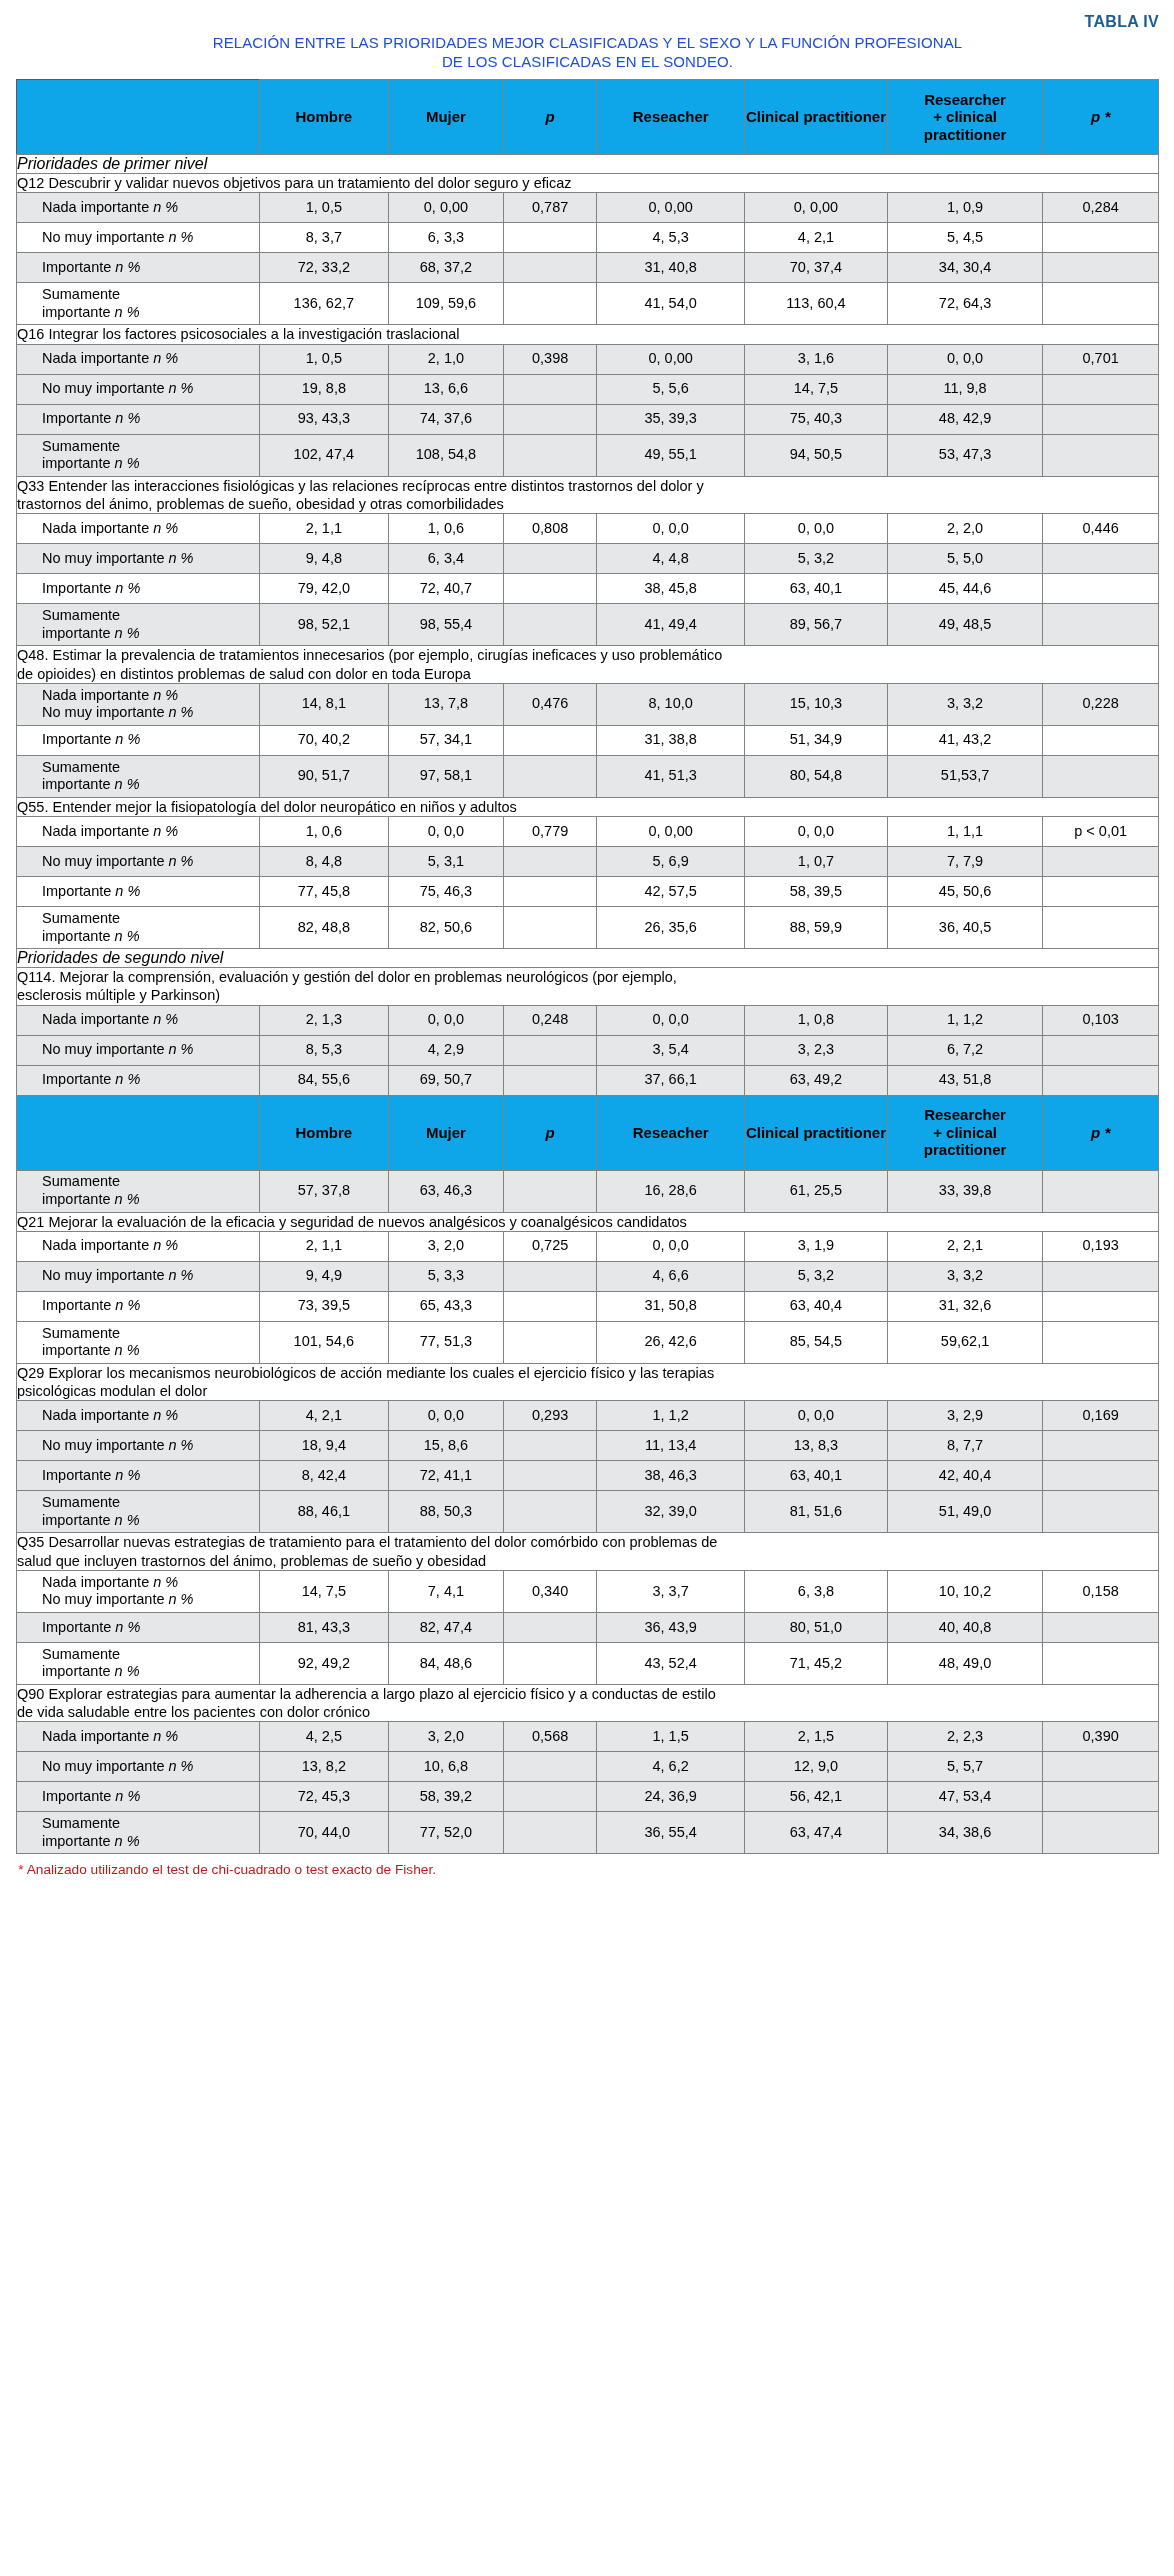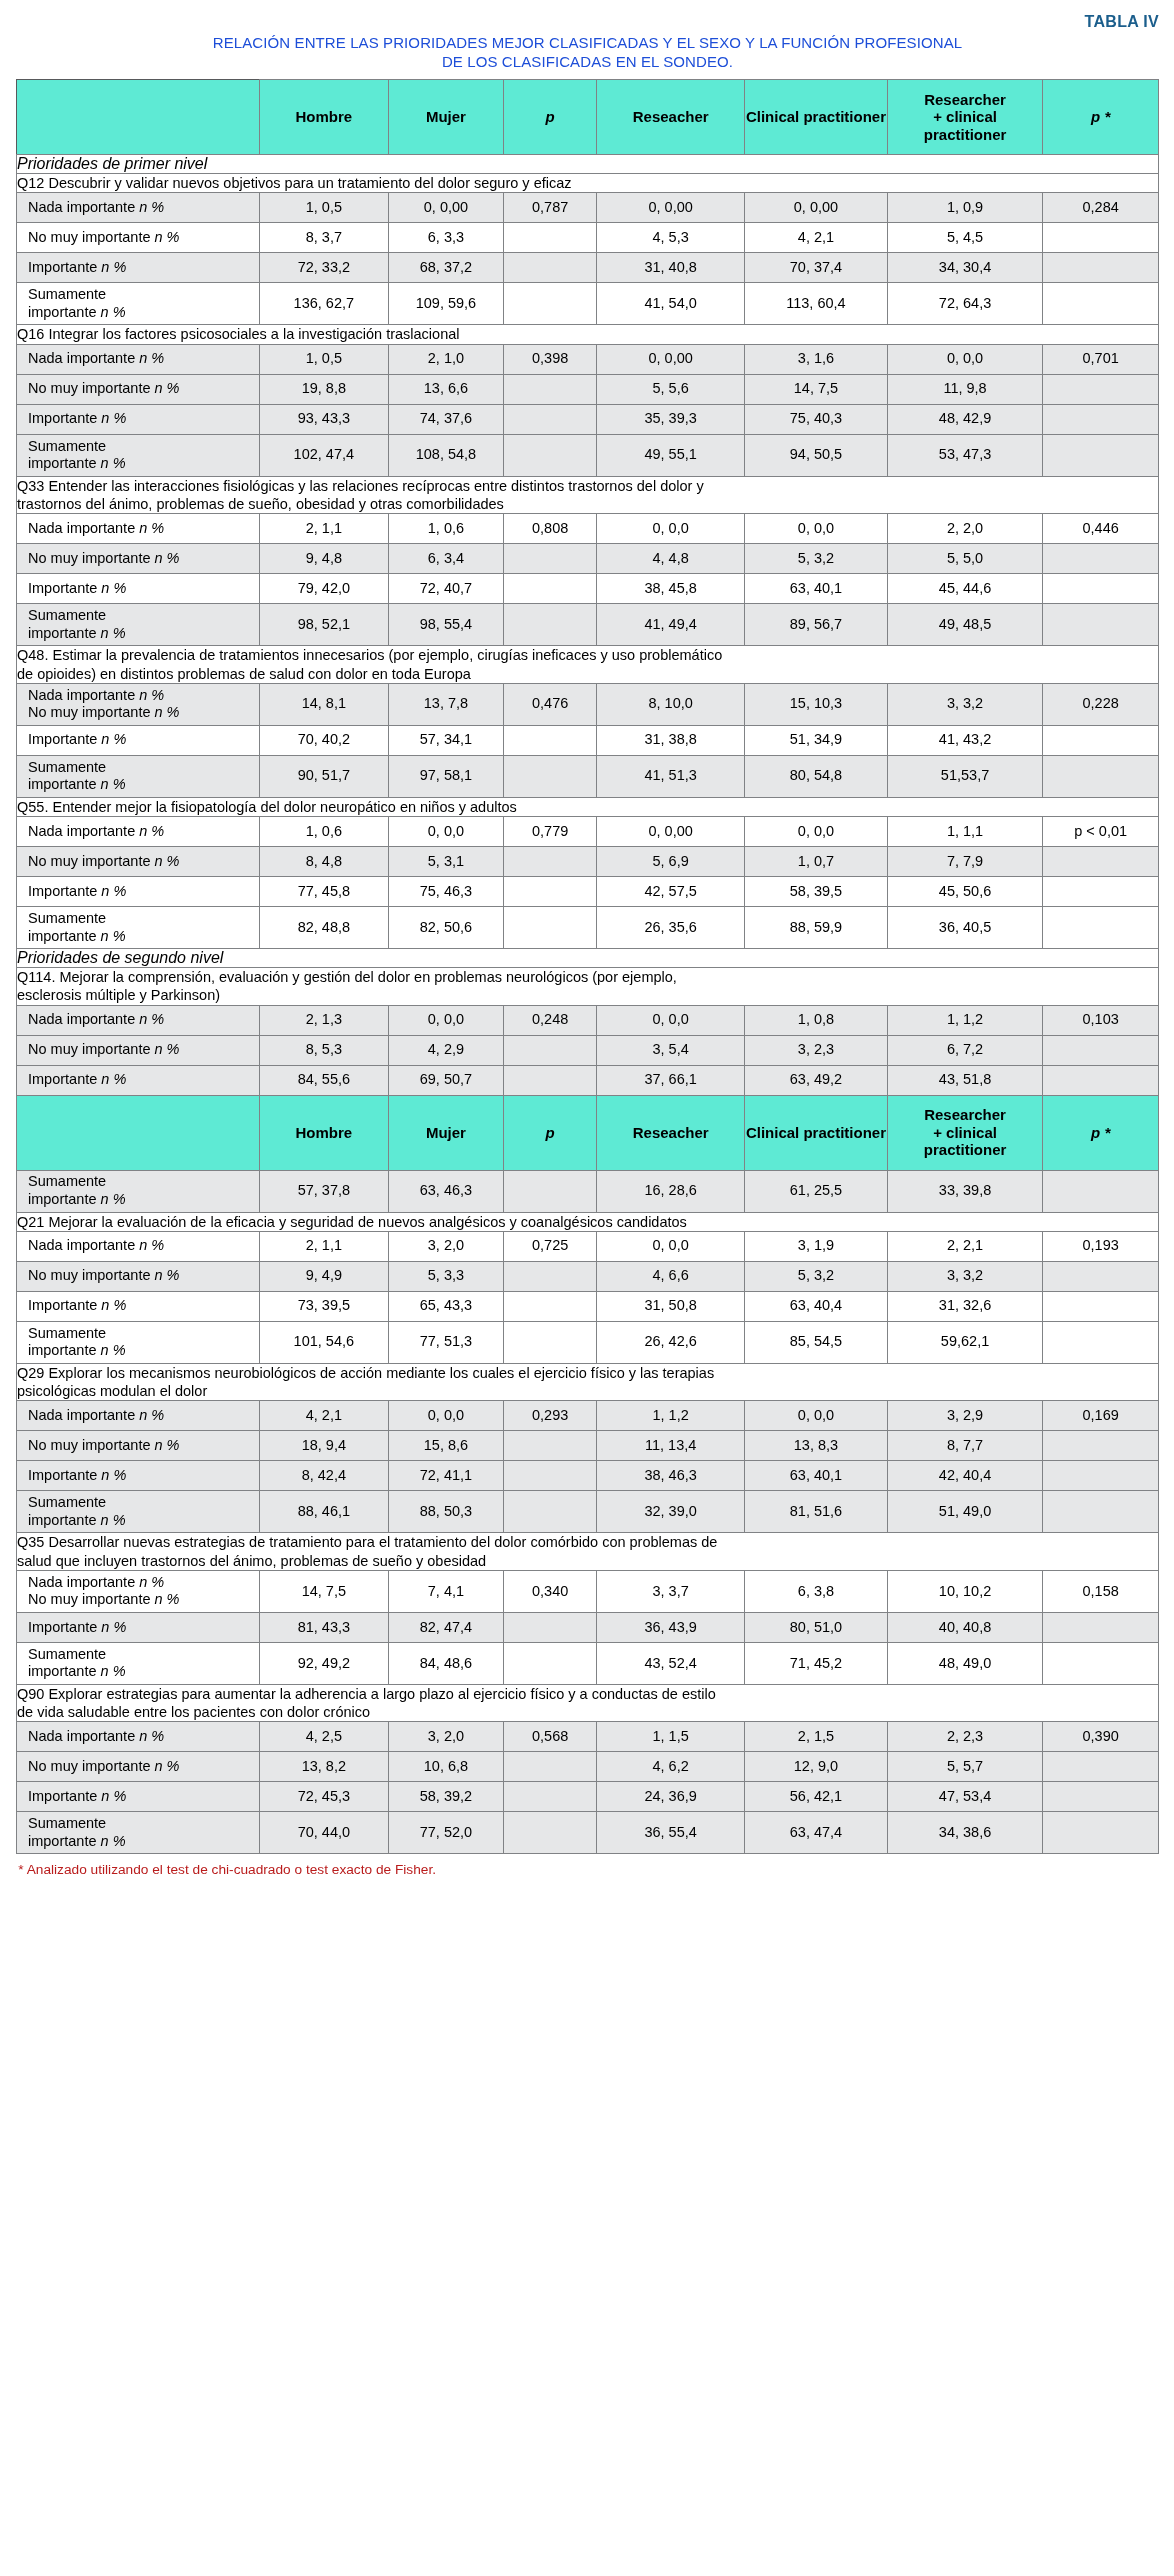--- a/index.html
+++ b/index.html
@@ -50,21 +50,21 @@
   table.main col.c6 { width: 144px; }
   table.main col.c7 { width: 107px; }
 
   table.main td, table.main th {
     border: 0.6px solid #808285;
     padding: 0;
     vertical-align: middle;
   }
   
   .hdr th {
-    background: #5eead4;
+    background: #0ea5e9;
     font-size: 15px;
     font-weight: bold;
     text-align: center;
     height: 75px;
     line-height: 1.18;
     padding: 2.3px 3.4px;
   }
   .hdr th.italic {
     font-style: italic;
     font-weight: bold;
@@ -86,21 +86,21 @@
   }
   .data-row td {
     font-size: 14.5px;
     text-align: center;
     height: 30px;
     padding: 2.9px 3.4px;
     line-height: 1.22;
   }
   .data-row td.label {
     text-align: left;
-    padding-left: 11px;
+    padding-left: 25px;
   }
   .data-row.tall td {
     height: 42px;
   }
   .data-row td.label .it { font-style: italic; }
   .shade { background: #e6e7e8; }
   .white { background: #ffffff; }
 
   .footnote {
     font-size: 13.7px;

